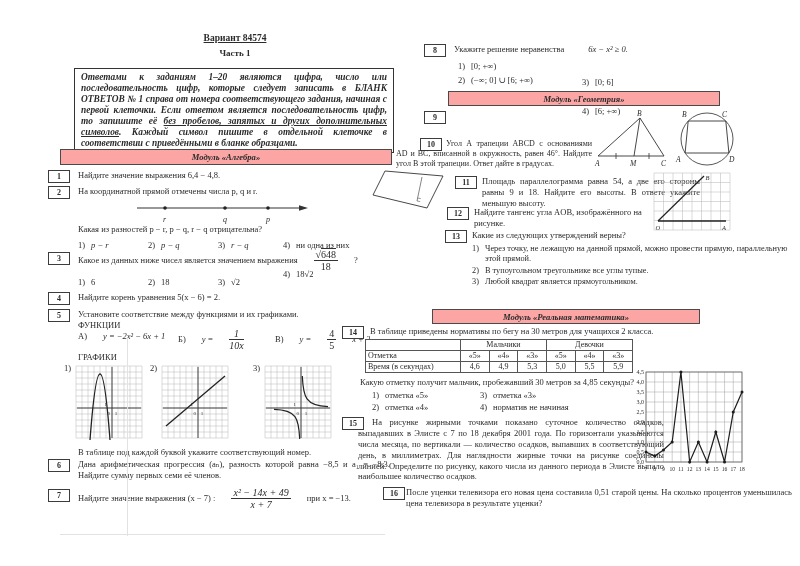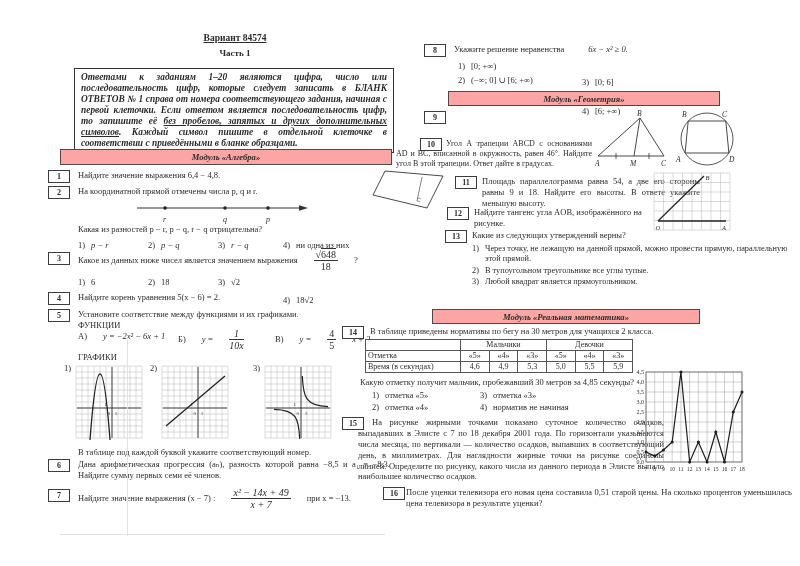--- a/index.html
+++ b/index.html
@@ -73,21 +73,21 @@
     <span>Какое из данных ниже чисел является значением выражения</span>
     <span class="frac">
       <span class="fn"><span>√</span><span class="radbar">648</span></span>
       <span class="fd">18</span>
     </span>
     <span>?</span>
   </div>
   <div class="t opt" style="left:78px;top:277px;"><span class="on">1)</span><span>6</span></div>
   <div class="t opt" style="left:148px;top:277px;"><span class="on">2)</span><span>18</span></div>
   <div class="t opt" style="left:218px;top:277px;"><span class="on">3)</span><span>√2</span></div>
-  <div class="t opt" style="left:283px;top:295px;"><span class="on">4)</span><span>18√2</span></div>
+  <div class="t opt" style="left:283px;top:269px;"><span class="on">4)</span><span>18√2</span></div>
 
   <div class="numbox" style="left:48px;top:292px;">4</div>
   <div class="t" style="left:78px;top:292px;width:312px;">Найдите корень уравнения 5(x − 6) = 2.</div>
 
   <div class="numbox" style="left:48px;top:309px;">5</div>
   <div class="t" style="left:78px;top:309px;width:312px;">Установите соответствие между функциями и их графиками.</div>
   <div class="t" style="left:78px;top:320px;">ФУНКЦИИ</div>
   <div class="t flexline" style="left:78px;top:331px;">
     <span>А)</span>
     <span class="i">y = −2x² − 6x + 1</span>

